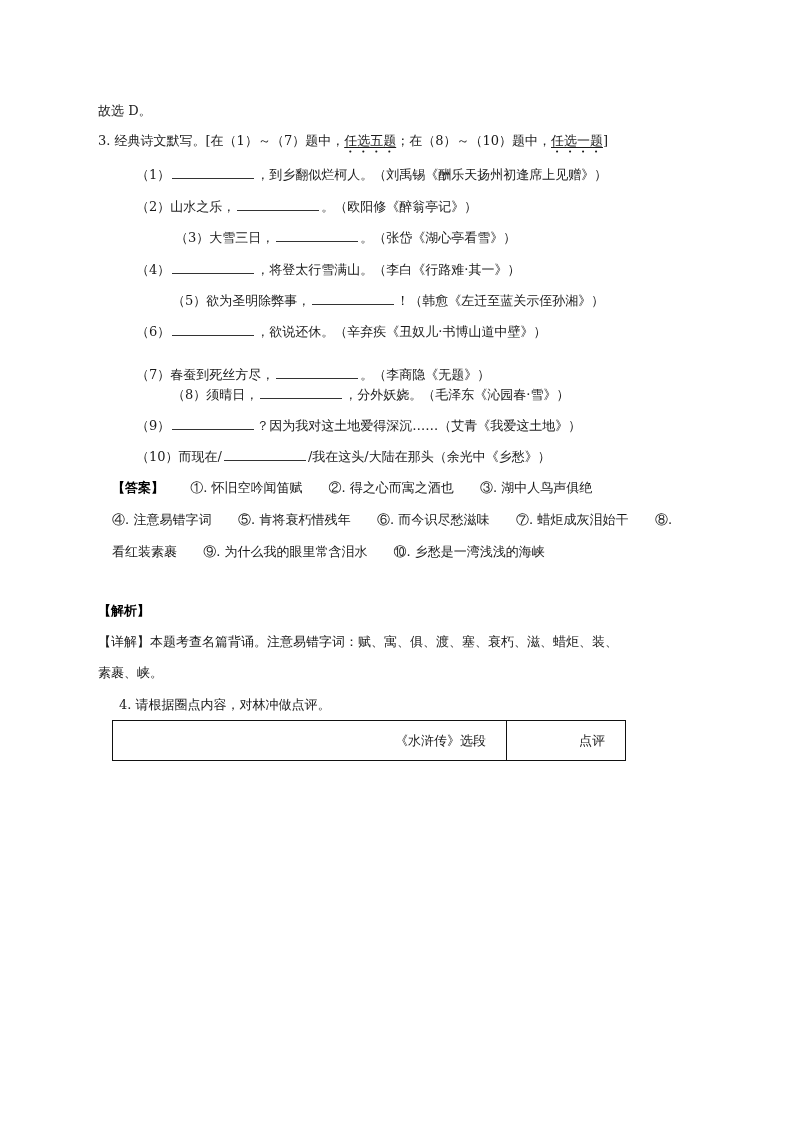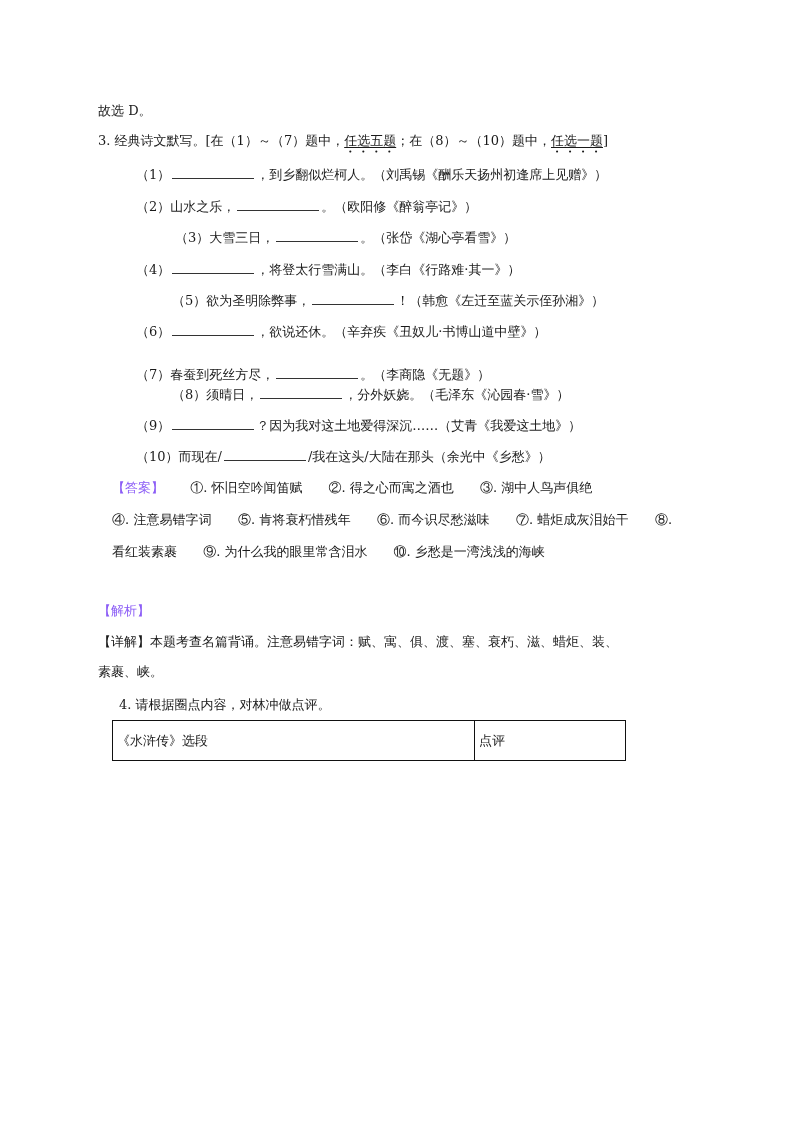--- a/index.html
+++ b/index.html
@@ -2,25 +2,25 @@
 <html><head>
 <meta charset="utf-8">
 <style>
   html, body { margin:0; padding:0; background:#ffffff; }
   body { width:793px; height:1122px; position:relative; overflow:hidden;
          font-family:"DejaVu Serif","Liberation Serif",serif; color:#1a1a1a; }
   .line { position:absolute; left:98px; font-size:13px; white-space:nowrap; line-height:16px; }
   .ind { left:136px; }
   .blank { display:inline-block; width:82px; border-bottom:1px solid #333; height:12px; vertical-align:baseline; margin:0 2px; }
   .dot { text-emphasis: dot; -webkit-text-emphasis: dot; text-emphasis-position: under; -webkit-text-emphasis-position: under; text-decoration: underline; text-underline-offset:2px; }
-  .tag { color:#8b5cf6; }
+  .tag { color:#000000;font-weight:bold; }
   .ans { position:absolute; left:112px; width:560px; font-size:13px; line-height:32px; }
   .ans .item { margin-right:22px; }
   table.t { position:absolute; left:112px; top:720px; width:514px; height:41px; border-collapse:collapse; font-size:13px; }
-  table.t td { border:1.5px solid #111; padding:0 4px; }
+  table.t td { border:1.5px solid #111; padding:0 20px;text-align:right; }
 </style>
 </head>
 <body>
 
 <div>
 
   <div class="line" style="top:103px;">故选 D。</div>
 
   <div class="line" style="top:133px;">
     <span>3.</span>
@@ -50,21 +50,21 @@
     <span class="item">⑧. 看红装素裹</span>
     <span class="item">⑨. 为什么我的眼里常含泪水</span>
     <span>⑩. 乡愁是一湾浅浅的海峡</span>
   </div>
 
   <div class="line tag" style="top:603px;">【解析】</div>
 
   <div class="line" style="top:634px;">
     <span>【详解】</span><span>本题考查名篇背诵。注意易错字词：赋、寓、俱、渡、塞、衰朽、滋、蜡炬、装、</span>
   </div>
-  <div class="line" style="top:665px;font-family:Liberation Mono, monospace;">素裹、峡。</div>
+  <div class="line" style="top:665px;">素裹、峡。</div>
 
   <div class="line" style="top:697px;margin-left:21px;">4. 请根据圈点内容，对林冲做点评。</div>
 
   <table class="t">
     <tbody>
         <tr>
       <td style="width:353px;">《水浒传》选段</td>
       <td>点评</td>
     </tr>
   </tbody>

